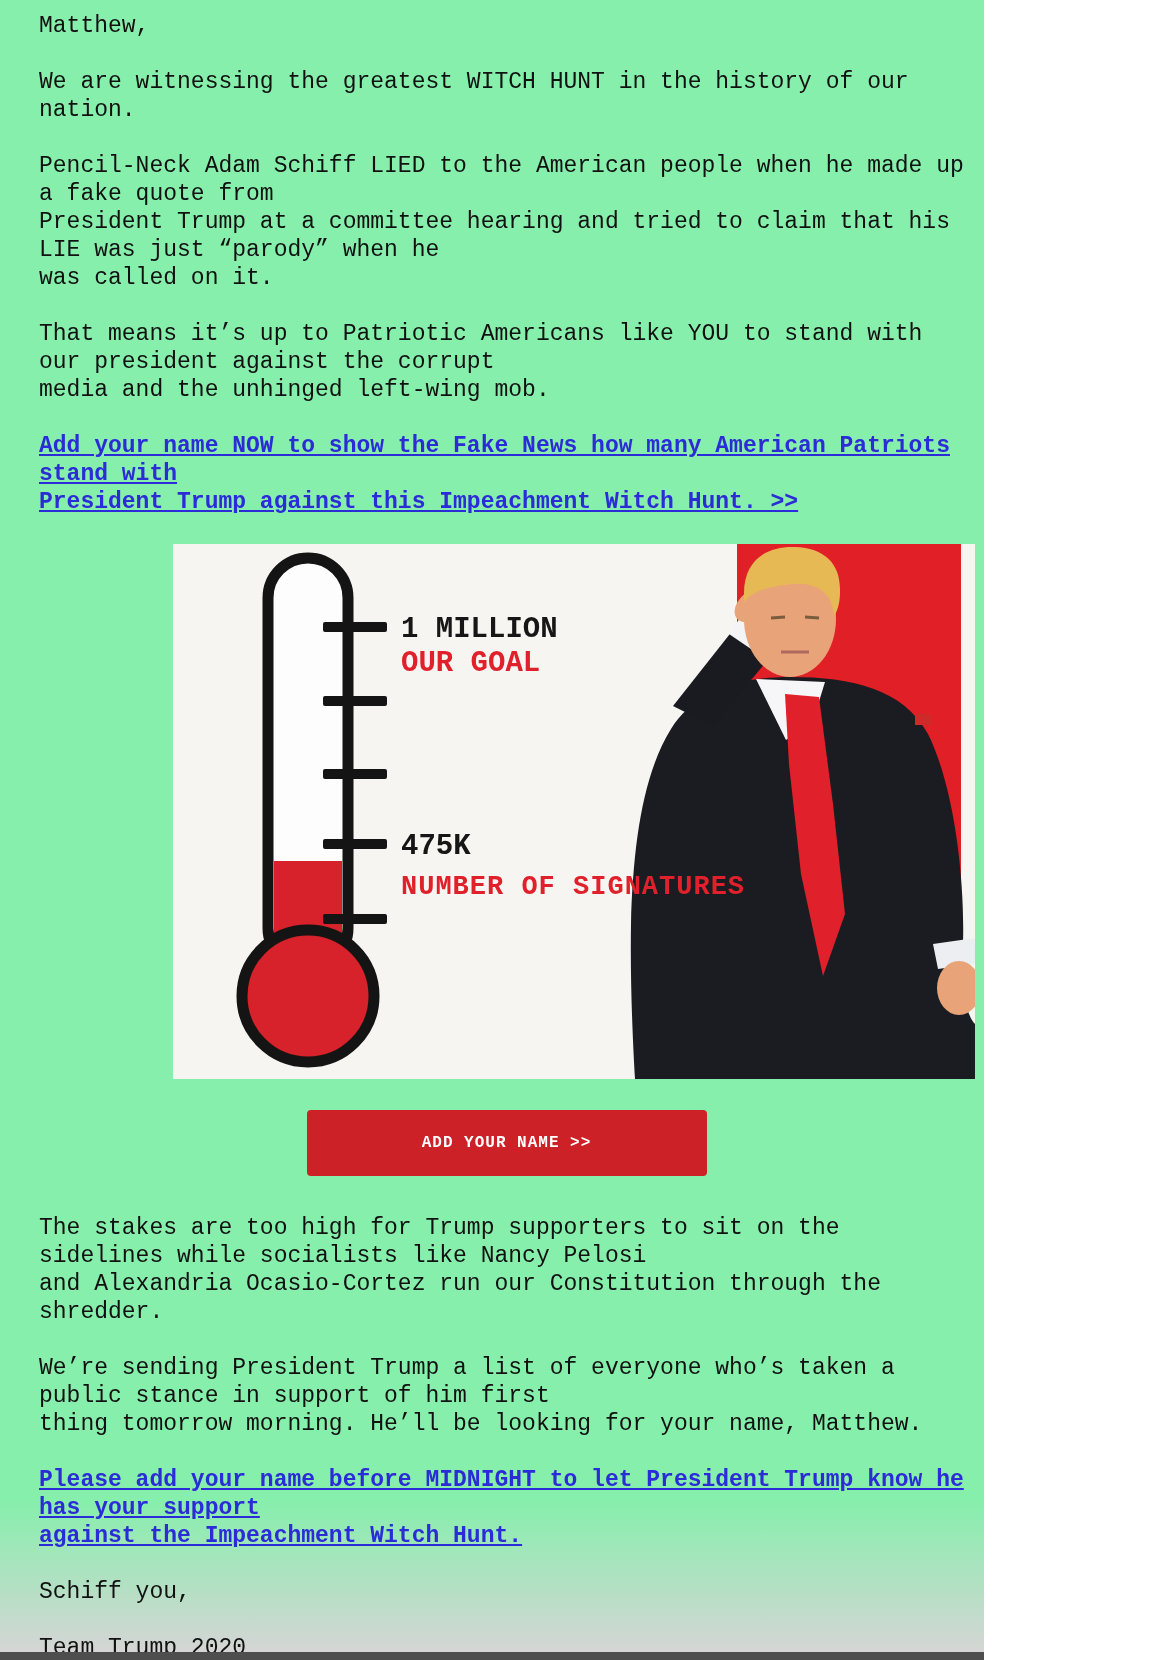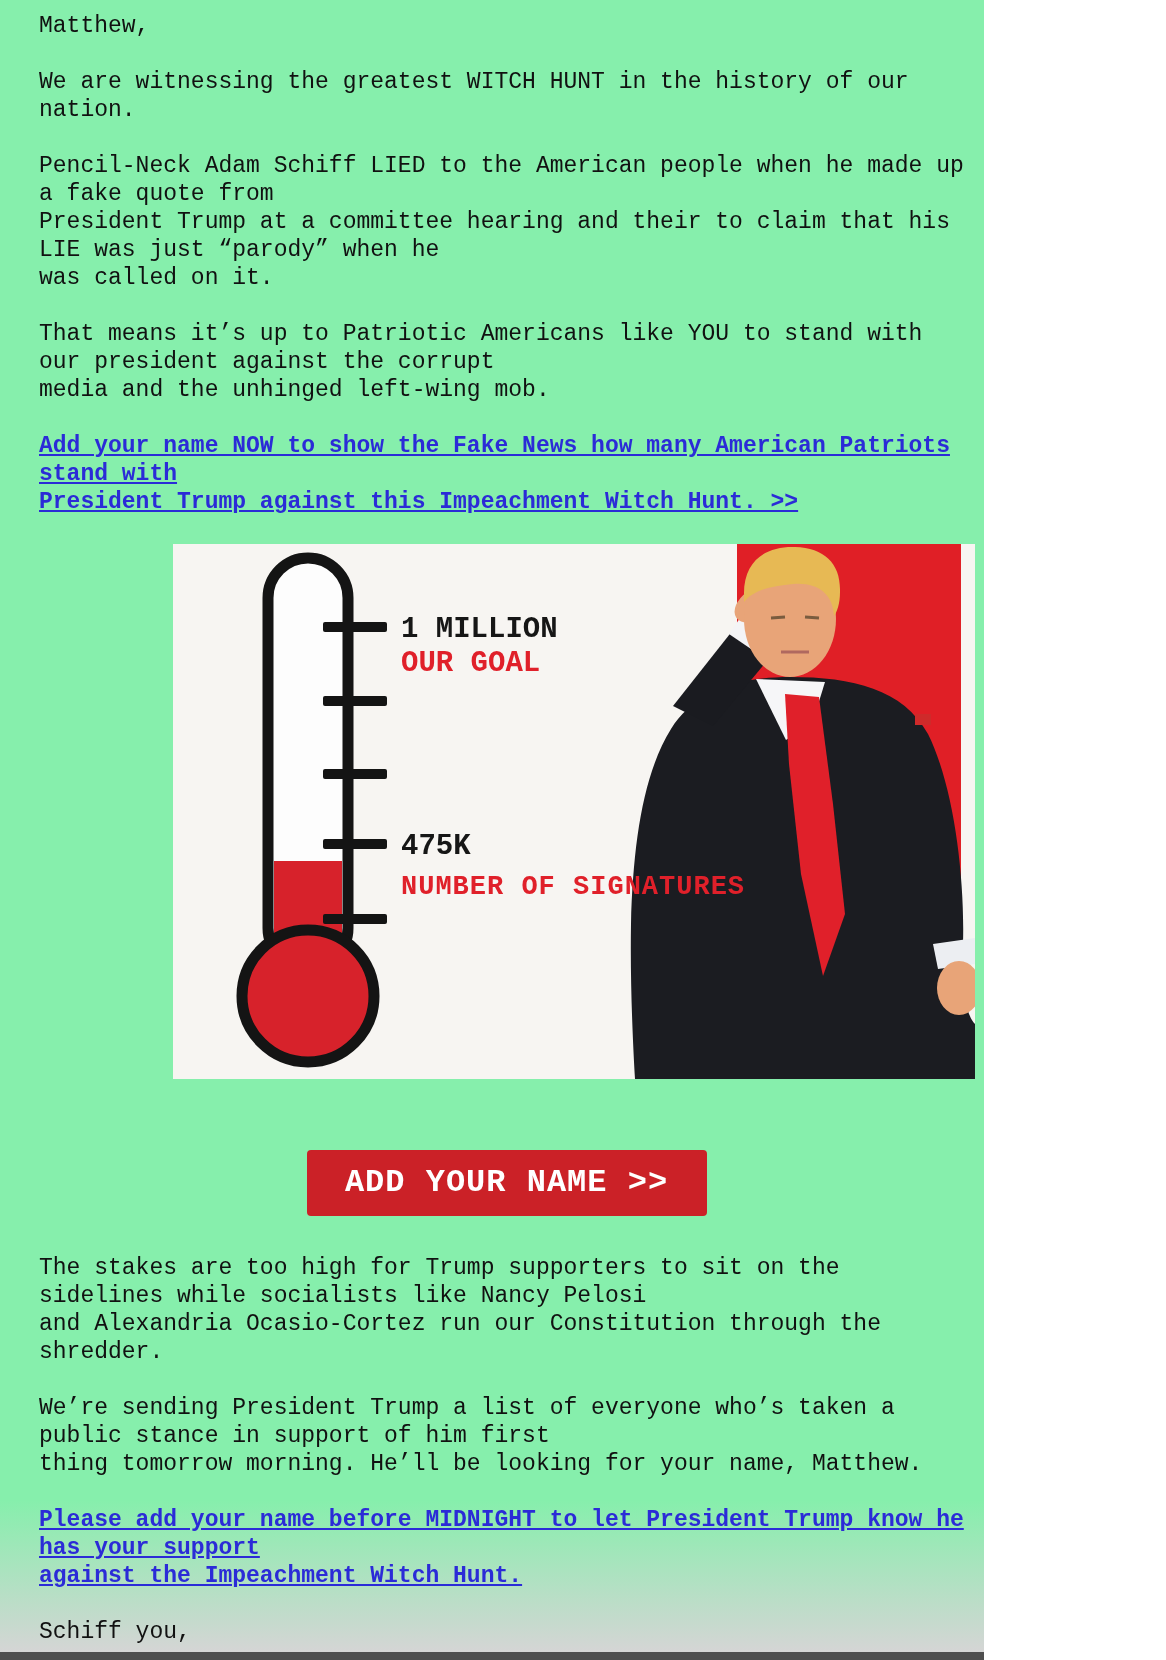--- a/index.html
+++ b/index.html
@@ -33,26 +33,25 @@
   .graphic svg { display: block; }
   .button-row { margin: 31px 0 38px 0; text-align: center; }
   a.cta {
     display: inline-block;
     width: 400px;
     height: 66px;
     line-height: 66px;
     background: #cb2127;
     color: #ffffff;
     font-weight: bold;
-    font-size: 32px;
+    font-size: 16px;
     letter-spacing: 1px;
     text-align: center;
     text-decoration: none;
     border-radius: 4px;
-    margin-top: 40px;
   }
   .footer-fade {
     position: absolute;
     left: 0; right: 0;
     top: 1500px;
     height: 152px;
     z-index: 0;
     background: linear-gradient(to bottom, rgba(255,255,255,0), #d5d5d5);
   }
   .bottom-bar {
@@ -70,21 +69,21 @@
 </head>
 <body>
 
 <div class="page">
   <div class="footer-fade"></div>
   <div class="content">
 
     <p class="para">Matthew,</p>
     <p class="para">We are witnessing the greatest WITCH HUNT in the history of our nation.</p>
     <p class="para">Pencil-Neck Adam Schiff LIED to the American people when he made up a fake quote from
-President Trump at a committee hearing and their to claim that his LIE was just “parody” when he
+President Trump at a committee hearing and tried to claim that his LIE was just “parody” when he
 was called on it.</p>
     <p class="para">That means it’s up to Patriotic Americans like YOU to stand with our president against the corrupt
 media and the unhinged left-wing mob.</p>
 
     <p class="link-para"><a href="#" class="body-link">Add your name NOW to show the Fake News how many American Patriots stand with
 President Trump against this Impeachment Witch Hunt. &gt;&gt;</a></p>
 
     <div class="graphic">
       <svg viewBox="0 0 802 535" width="802" height="535" xmlns="http://www.w3.org/2000/svg">
 

